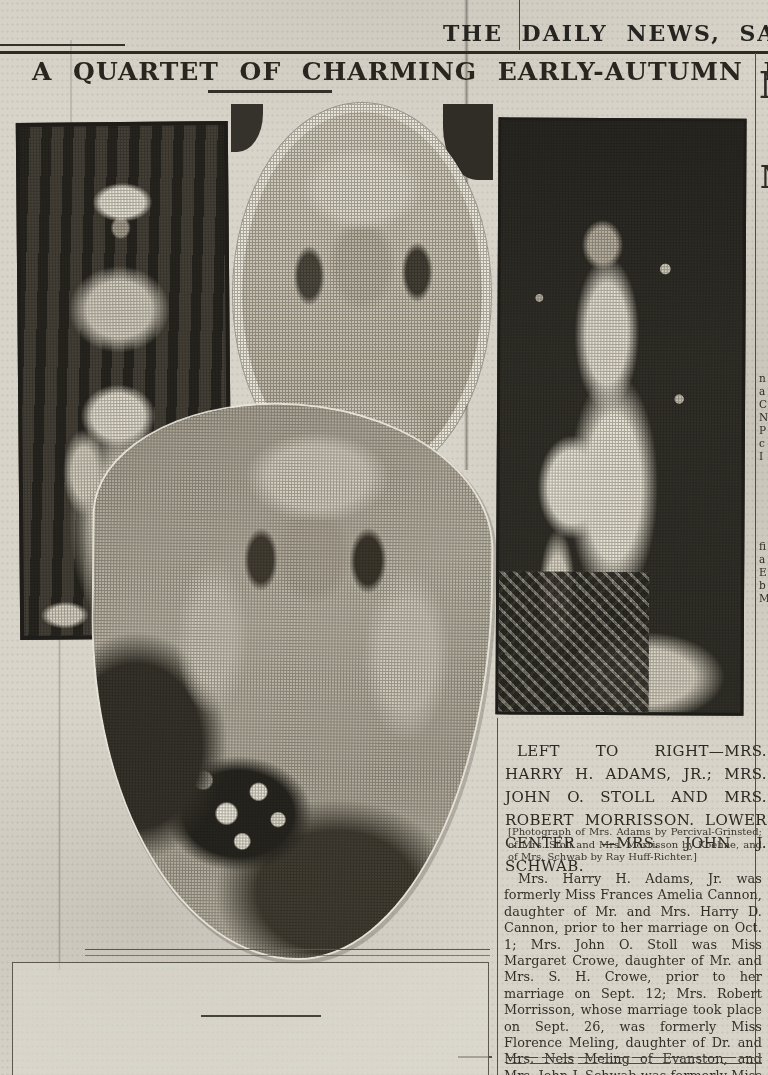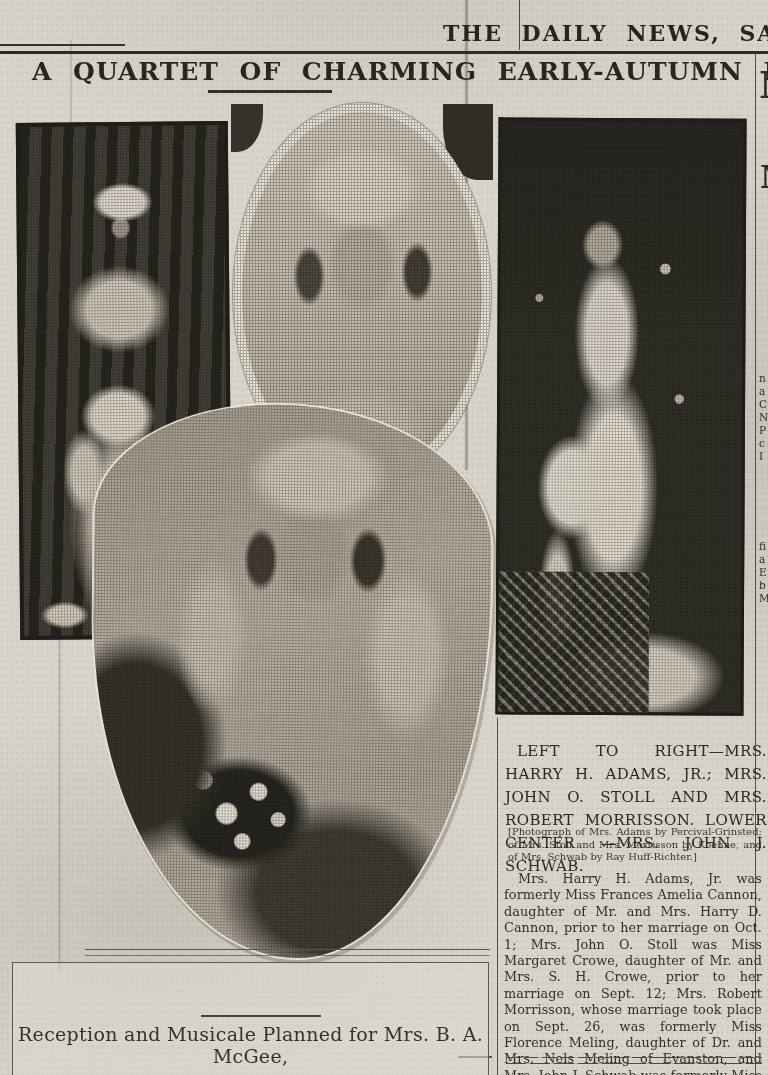--- a/index.html
+++ b/index.html
@@ -184,21 +184,20 @@
   <div id="photo-credit">[Photograph of Mrs. Adams by Percival-Grinsted; of Mrs. Stoll and Mrs. Morrisson by Koehne, and of Mrs. Schwab by Ray Huff-Richter.]</div>
   <div id="article-body">Mrs. Harry H. Adams, Jr. was formerly Miss Frances Amelia Cannon, daughter of Mr. and Mrs. Harry D. Cannon, prior to her marriage on Oct. 1; Mrs. John O. Stoll was Miss Margaret Crowe, daughter of Mr. and Mrs. S. H. Crowe, prior to her marriage on Sept. 12; Mrs. Robert Morrisson, whose marriage took place on Sept. 26, was formerly Miss Florence Meling, daughter of Dr. and Mrs. Nels Meling of Evanston, and Mrs. John J. Schwab was formerly Miss Catherine Tunison, daughter of Mr. and Mrs. Judson S. Tunison, prior to her marriage on Sept. 19.</div>
   <div id="article-end-rule-1"></div>
   <div id="article-end-rule-2"></div>
   <div id="article-end-tick"></div>
 
   <div id="divider-above-clubs-1"></div>
   <div id="divider-above-clubs-2"></div>
   <div id="clubs-box">
     <div id="clubs-underline"></div>
-    <div class="clubs-subtitle" id="clubs-subtitle-1">Reception and Musicale Planned for Mrs. B. A. McGee,</div>
   </div>
 
   <div class="edge-frag" id="edge-masthead-m">M</div>
   <div class="edge-frag" id="edge-headline-m">M</div>
   <div class="edge-frag" id="edge-text-col">n
 a
 C
 N
 P
 c

